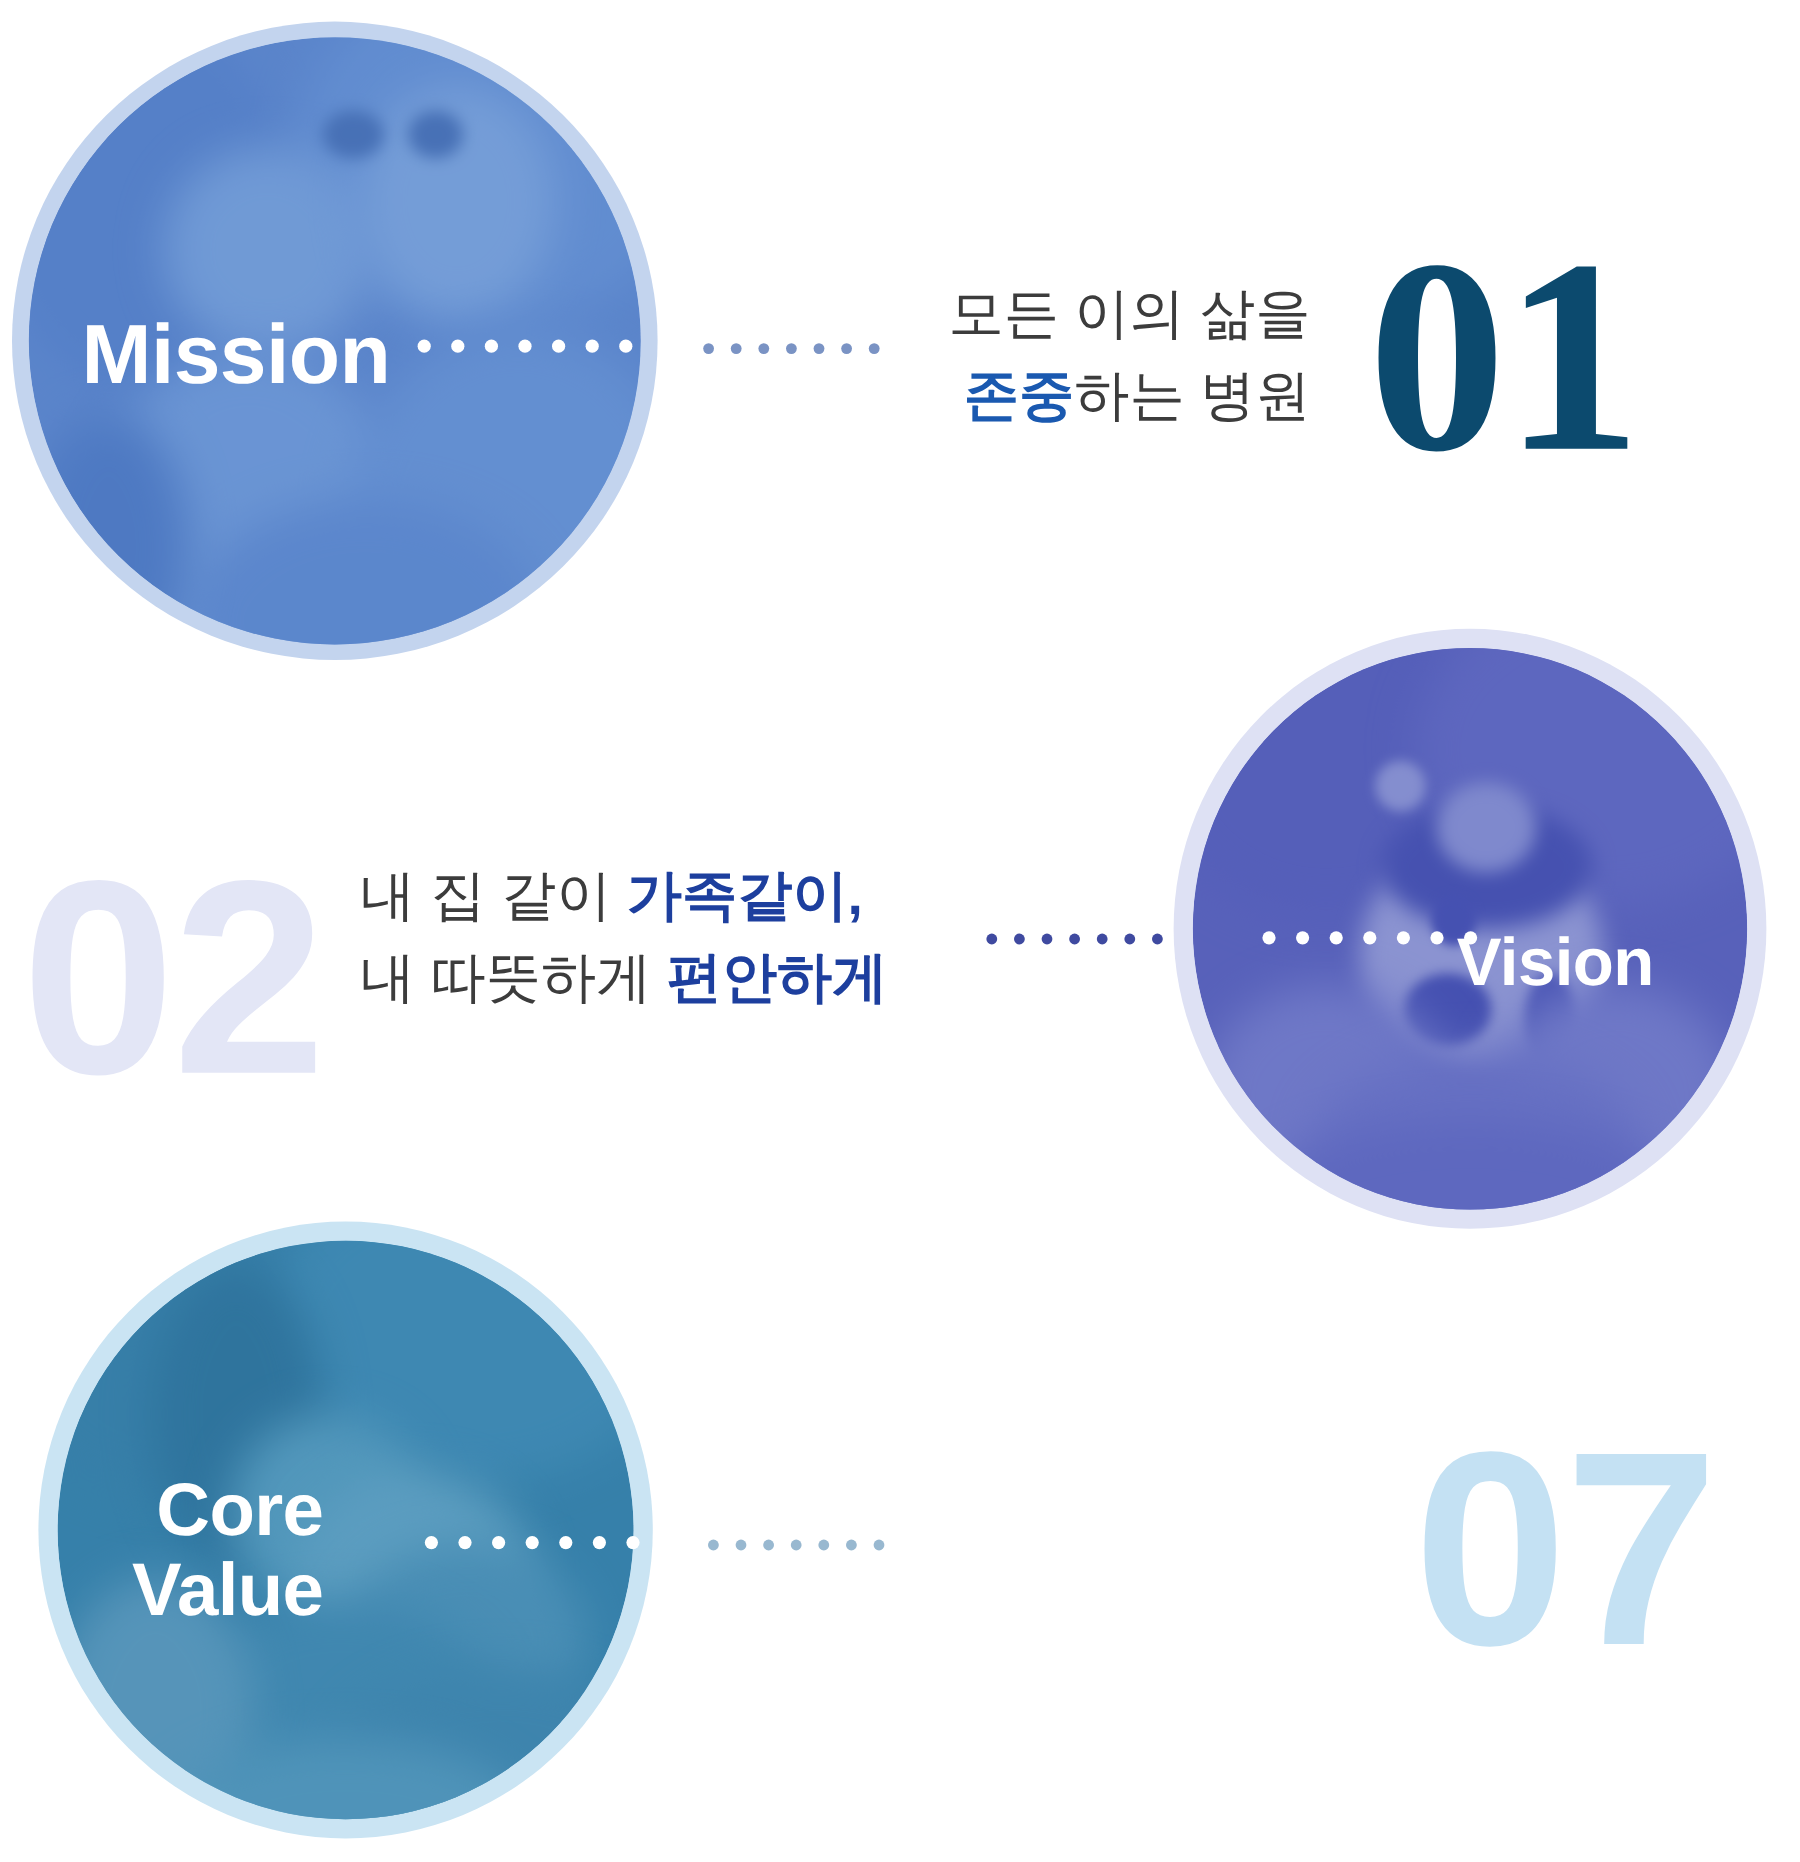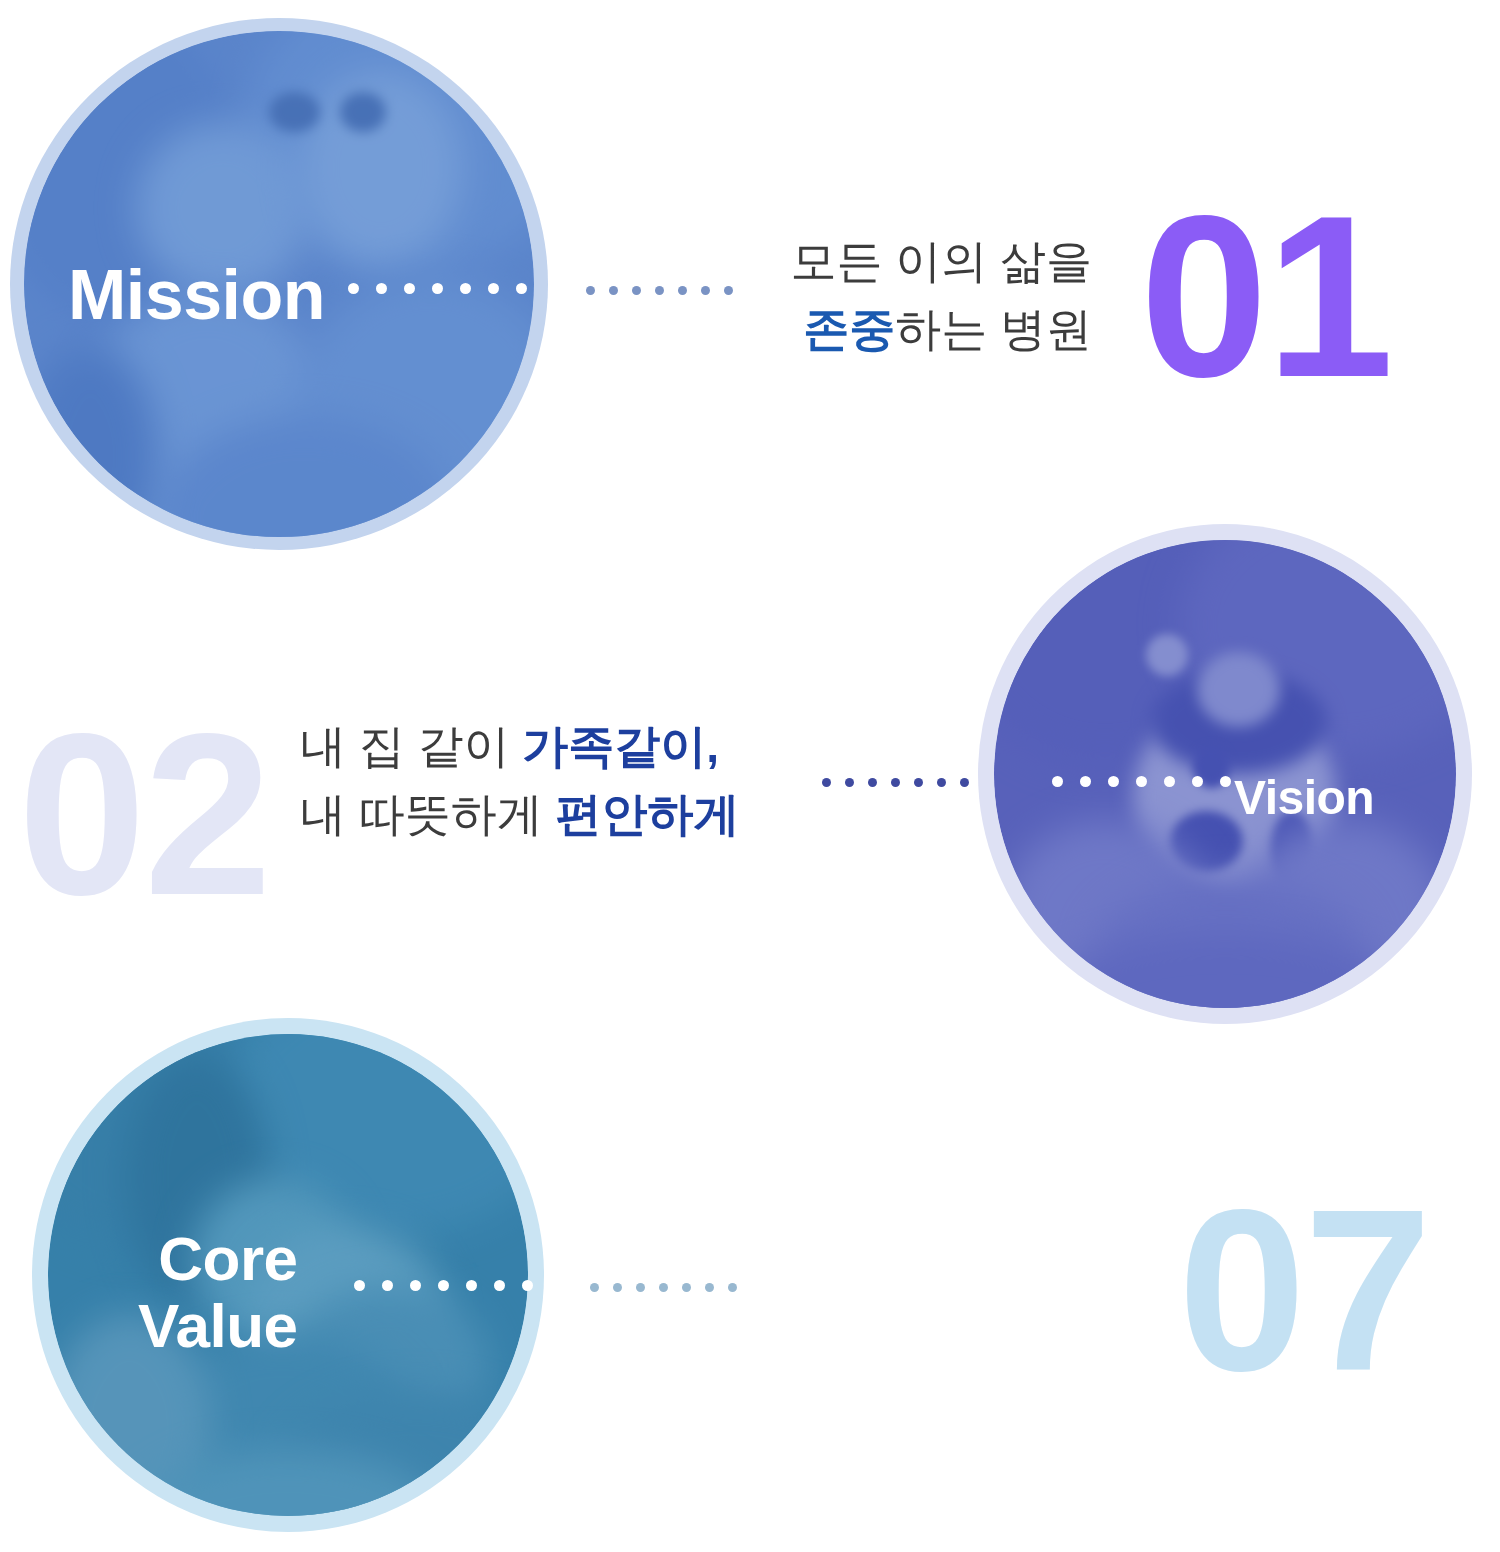--- a/index.html
+++ b/index.html
@@ -161,21 +161,21 @@
 
   <div class="copy align-right" style="left:700px; top:227px; width:392px; font-size:46px;">
     <span class="copy-line">
       <span>모든 이의 삶을</span>
     </span>
     <span class="copy-line">
       <span class="hl">존중</span><span>하는 병원</span>
     </span>
   </div>
 
-  <div class="big-num" style="left:1140px; top:182px; font-size:230px; color:#8b5cf6;">01</div>
+  <div class="big-num" style="left:1140px; top:182px; font-size:230px; color:#0c4a6e;font-family:Liberation Serif, serif;">01</div>
 
   <div class="circle-wrap" style="left:978px; top:524px; width:494px; height:500px;">
     <div class="circle-ring" style="background:#dee1f4;"></div>
     <div class="circle-photo" style="left:16px; top:16px; right:16px; bottom:16px;">
       <div class="photo-base" style="background:#6069bf;"></div>
       <div class="blob" style="left:-8%;top:-8%;width:64%;height:56%;background:#5a64bd;"></div>
       <div class="blob" style="left:40%;top:-10%;width:70%;height:56%;background:#6b74c8;"></div>
 
       <div class="blob" style="left:30%;top:34%;width:44%;height:42%;background:#c6cdec;filter:blur(10px);"></div>
       <div class="blob" style="left:34%;top:28%;width:38%;height:22%;background:#3c49ab;filter:blur(9px);"></div>
@@ -184,21 +184,21 @@
       <div class="blob" style="left:43%;top:44%;width:8%;height:9%;background:#3b48ad;filter:blur(4px);"></div>
       <div class="blob" style="left:38%;top:58%;width:16%;height:13%;background:#3b48ad;filter:blur(5px);"></div>
       <div class="blob" style="left:60%;top:58%;width:9%;height:16%;background:#4450b3;filter:blur(5px);"></div>
 
       <div class="blob" style="left:2%;top:60%;width:44%;height:40%;background:#8d96d8;"></div>
       <div class="blob" style="left:54%;top:60%;width:44%;height:40%;background:#8d96d8;"></div>
       <div class="blob" style="left:22%;top:72%;width:58%;height:32%;background:#7d87d1;"></div>
       <div class="blob" style="left:12%;top:84%;width:76%;height:28%;background:#6c76c8;"></div>
       <div class="photo-tint" style="background:rgba(80,89,181,0.50);"></div>
     </div>
-    <div class="circle-label" style="left:256px; top:248px; font-size:48px;">Vision</div>
+    <div class="circle-label" style="left:236px; top:248px; font-size:56px;">Vision</div>
   </div>
 
   <div class="dots" style="left:822px; top:778px; gap:14px;">
     <i style="width:9px;height:9px;background:#3f4aa0;"></i>
     <i style="width:9px;height:9px;background:#3f4aa0;"></i>
     <i style="width:9px;height:9px;background:#3f4aa0;"></i>
     <i style="width:9px;height:9px;background:#3f4aa0;"></i>
     <i style="width:9px;height:9px;background:#3f4aa0;"></i>
     <i style="width:9px;height:9px;background:#3f4aa0;"></i>
     <i style="width:9px;height:9px;background:#3f4aa0;"></i>
@@ -235,21 +235,21 @@
 
       <div class="blob" style="left:30%;top:30%;width:34%;height:34%;background:#6fb0ce;"></div>
       <div class="blob" style="left:42%;top:40%;width:40%;height:36%;background:#81bbd6;"></div>
       <div class="blob" style="left:50%;top:52%;width:42%;height:34%;background:#5f9fc2;"></div>
       <div class="blob" style="left:22%;top:62%;width:54%;height:38%;background:#4e93b9;"></div>
       <div class="blob" style="left:0%;top:58%;width:34%;height:46%;background:#76abca;"></div>
       <div class="blob" style="left:48%;top:74%;width:58%;height:36%;background:#4a8db4;"></div>
       <div class="blob" style="left:18%;top:86%;width:64%;height:30%;background:#6aa9c9;"></div>
       <div class="photo-tint" style="background:rgba(47,123,166,0.46);"></div>
     </div>
-    <div class="circle-label" style="left:106px; top:1px; font-size:62px; top:208px;">Core
+    <div class="circle-label" style="left:78px; top:1px; font-size:62px; top:208px;">Core
 Value</div>
   </div>
 
   <div class="dots" style="left:354px; top:1280px; gap:17px; z-index:9;">
     <i style="width:11px;height:11px;background:#ffffff;"></i>
     <i style="width:11px;height:11px;background:#ffffff;"></i>
     <i style="width:11px;height:11px;background:#ffffff;"></i>
     <i style="width:11px;height:11px;background:#ffffff;"></i>
     <i style="width:11px;height:11px;background:#ffffff;"></i>
     <i style="width:11px;height:11px;background:#ffffff;"></i>

